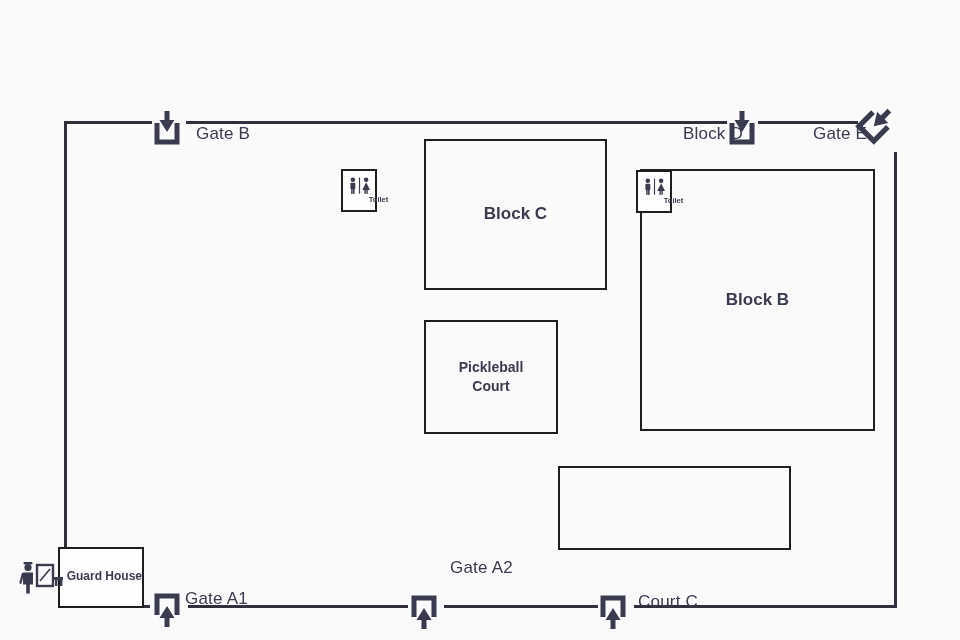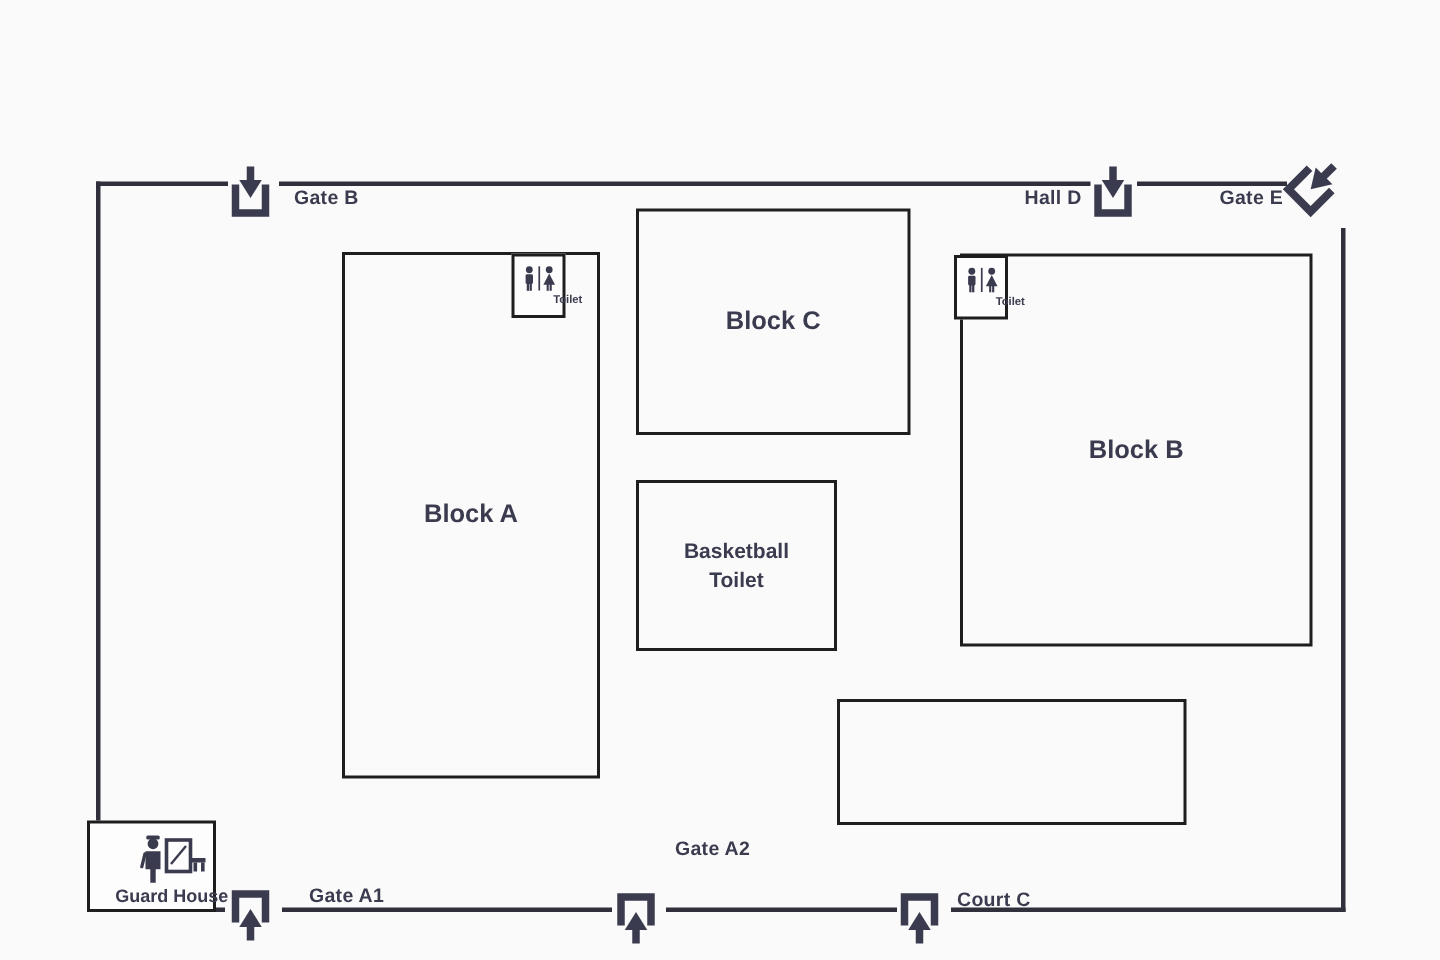--- a/index.html
+++ b/index.html
@@ -25,62 +25,59 @@
   
   .bld{position:absolute;border:2.5px solid var(--border);background:var(--bg);
     display:flex;align-items:center;justify-content:center;text-align:center;}
   .bld .lbl{color:var(--ink);font-weight:bold;font-size:17px;line-height:1.3;}
   .bld .lbl.small{font-size:14px;line-height:1.35;}
 
   
   .gate{position:absolute;color:var(--ink);line-height:0;}
   .flip svg{transform:scaleY(-1);}
   .rot45 svg{transform:rotate(45deg);}
-  .gate-label{position:absolute;color:var(--ink);font-size:13px;font-weight:bold;letter-spacing:.2px;line-height:1;}
+  .gate-label{position:absolute;color:var(--ink);font-size:17px;font-weight:normal;letter-spacing:.2px;line-height:1;}
 
   
   .toilet{position:absolute;width:36px;height:43px;background:#fdfdfd;border:2px solid var(--border);
     display:flex;flex-direction:column;align-items:center;justify-content:center;gap:1px;color:var(--ink);}
   .toilet .t-lbl{font-size:7.5px;font-weight:bold;line-height:1;margin-left:39px;}
 
   
   .guard{position:absolute;left:58px;top:547px;width:86px;height:61px;background:#fdfdfd;border:2.5px solid var(--border);
-    display:flex;flex-direction:column;align-items:center;justify-content:flex-end;color:var(--ink);padding-bottom:2px;padding-left:27px;}
+    display:flex;flex-direction:row;align-items:center;justify-content:flex-end;color:var(--ink);padding-bottom:2px;padding-left:27px;}
   .guard .g-lbl{font-size:12px;font-weight:bold;line-height:1.2;white-space:nowrap;}
 </style>
 </head>
 <body>
 
 <div class="stage">
 
 
   <div class="wall" style="left:64px;top:121px;width:88px;height:3px"></div>
   <div class="wall" style="left:186px;top:121px;width:541px;height:3px"></div>
   <div class="wall" style="left:758px;top:121px;width:100px;height:3px"></div>
   <div class="wall" style="left:64px;top:121px;width:3px;height:487px"></div>
   <div class="wall" style="left:894px;top:152px;width:3px;height:456px"></div>
   <div class="wall" style="left:64px;top:605px;width:86px;height:3px"></div>
   <div class="wall" style="left:188px;top:605px;width:220px;height:3px"></div>
   <div class="wall" style="left:444px;top:605px;width:154px;height:3px"></div>
   <div class="wall" style="left:634px;top:605px;width:263px;height:3px"></div>
 
-  <div class="bld" style="left:228px;top:168px;width:172px;height:351px">
-    <span class="lbl">Block A</span>
-  </div>
 
   <div class="bld" style="left:640px;top:169px;width:235px;height:262px">
     <span class="lbl">Block B</span>
   </div>
 
   <div class="bld" style="left:424px;top:139px;width:183px;height:151px">
     <span class="lbl">Block C</span>
   </div>
 
   <div class="bld" style="left:424px;top:320px;width:134px;height:114px">
-    <span class="lbl small" style="width:92px">Basketball Toilet</span>
+    <span class="lbl small" style="width:92px">Pickleball Court</span>
   </div>
 
 
   <div class="bld" style="left:558px;top:466px;width:233px;height:84px"></div>
 
   <div class="toilet" style="left:341px;top:169px;">
     <span style="line-height:0">
       <svg width="25" height="18" viewBox="0 0 26 19" fill="currentColor">
         <circle cx="6" cy="3" r="2.4"></circle>
         <rect x="3.4" y="6.2" width="5.2" height="6.8" rx="1"></rect>
@@ -139,39 +136,39 @@
   </div>
   <div class="gate-label" style="left:196px;top:125px">Gate B</div>
 
   <div class="gate" style="left:726px;top:109px">
     <svg width="32" height="40" viewBox="0 0 32 40">
         <path d="M6 14 V33 H26 V14" fill="none" stroke="currentColor" stroke-width="5"></path>
         <path d="M16 2 V12" stroke="currentColor" stroke-width="5" fill="none"></path>
         <path d="M8.5 11 H23.5 L16 23 Z" fill="currentColor"></path>
       </svg>
   </div>
-  <div class="gate-label" style="left:683px;top:125px">Hall D</div>
+  <div class="gate-label" style="left:683px;top:125px">Block D</div>
 
   <div class="gate rot45" style="left:858px;top:103px">
     <svg width="36" height="42" viewBox="0 0 32 40">
         <path d="M6 14 V33 H26 V14" fill="none" stroke="currentColor" stroke-width="5"></path>
         <path d="M16 2 V12" stroke="currentColor" stroke-width="5" fill="none"></path>
         <path d="M8.5 11 H23.5 L16 23 Z" fill="currentColor"></path>
       </svg>
   </div>
   <div class="gate-label" style="left:813px;top:125px">Gate E</div>
 
   <div class="gate flip" style="left:151px;top:589px">
     <svg width="32" height="40" viewBox="0 0 32 40">
         <path d="M6 14 V33 H26 V14" fill="none" stroke="currentColor" stroke-width="5"></path>
         <path d="M16 2 V12" stroke="currentColor" stroke-width="5" fill="none"></path>
         <path d="M8.5 11 H23.5 L16 23 Z" fill="currentColor"></path>
       </svg>
   </div>
-  <div class="gate-label" style="left:206px;top:590px">Gate A1</div>
+  <div class="gate-label" style="left:185px;top:590px">Gate A1</div>
 
   <div class="gate flip" style="left:408px;top:591px">
     <svg width="32" height="40" viewBox="0 0 32 40">
         <path d="M6 14 V33 H26 V14" fill="none" stroke="currentColor" stroke-width="5"></path>
         <path d="M16 2 V12" stroke="currentColor" stroke-width="5" fill="none"></path>
         <path d="M8.5 11 H23.5 L16 23 Z" fill="currentColor"></path>
       </svg>
   </div>
   <div class="gate-label" style="left:450px;top:559px">Gate A2</div>
 

